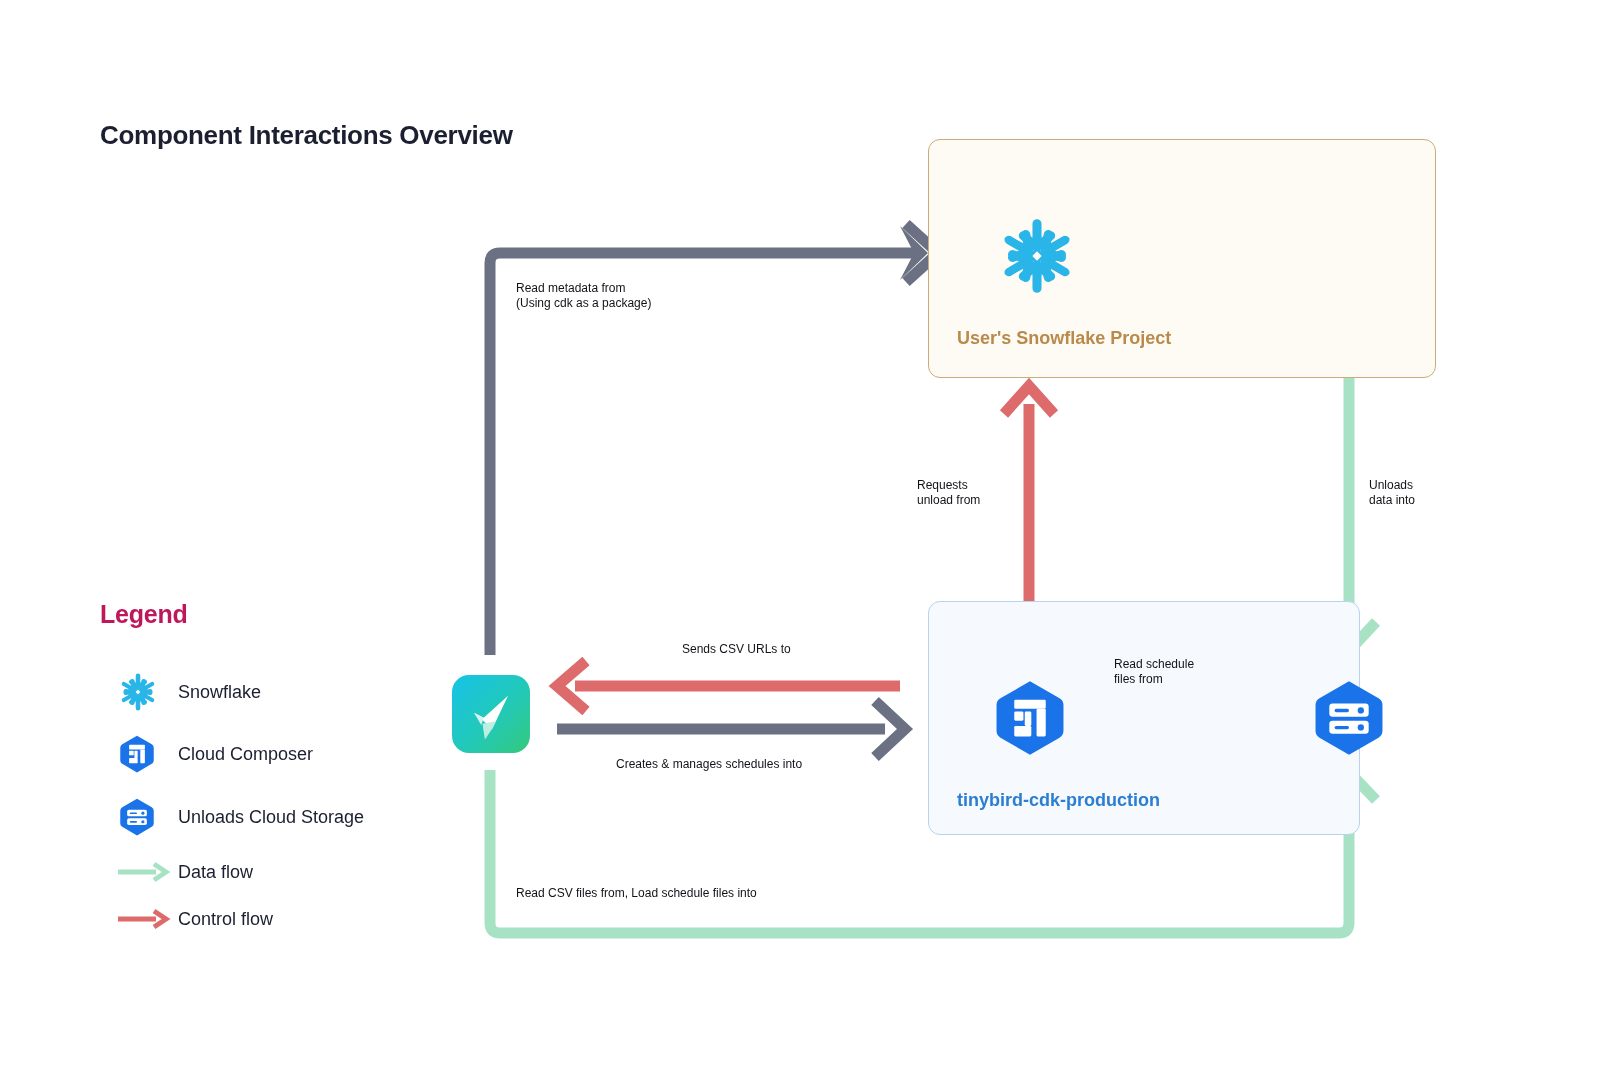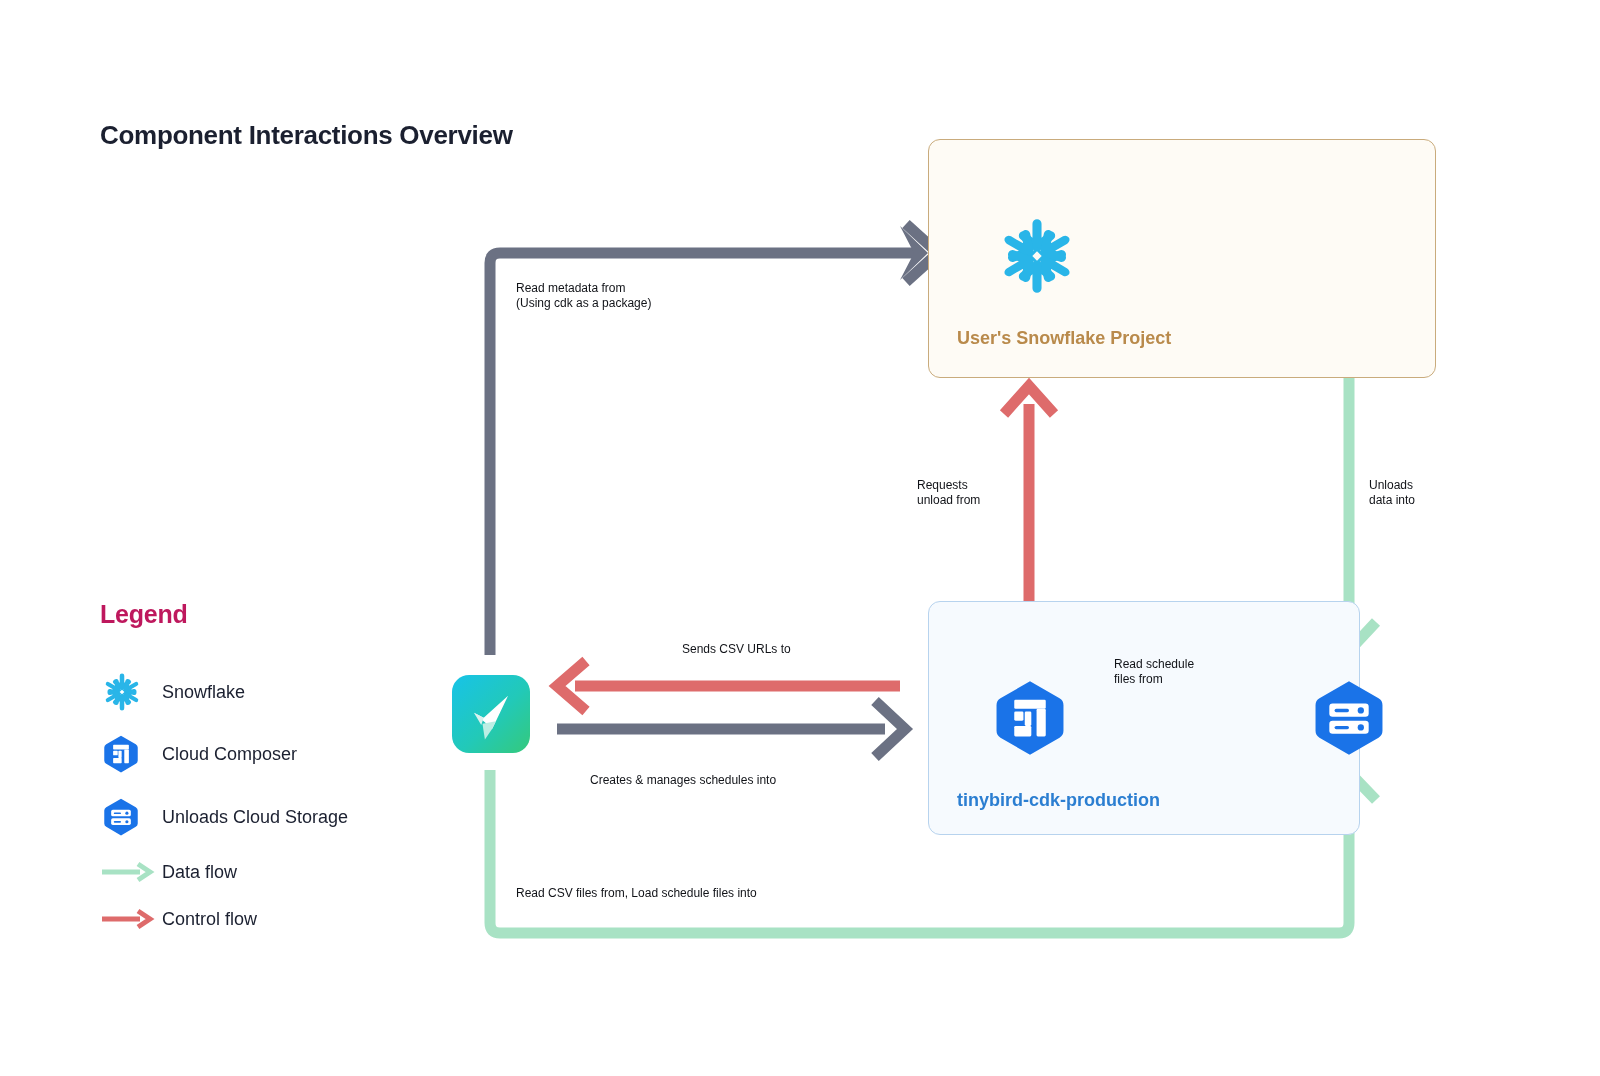--- a/index.html
+++ b/index.html
@@ -39,21 +39,21 @@
     top: 600px;
     font-size: 25px;
     font-weight: bold;
     color: #be185d;
     letter-spacing: -0.2px;
   }
 
   
   .legend-row {
     position: absolute;
-    left: 100px;
+    left: 116px;
     display: flex;
     align-items: center;
     height: 44px;
   }
   .legend-swatch {
     width: 56px;
     height: 44px;
     display: flex;
     align-items: center;
     justify-content: flex-start;
@@ -123,21 +123,21 @@
     font-size: 12px;
     color: #111318;
     line-height: 1.24;
     white-space: pre-line;
   }
   #lbl-read-metadata   { left: 516px; top: 281px; }
   #lbl-requests-unload { left: 917px; top: 478px; }
   #lbl-unloads-data    { left: 1369px; top: 478px; }
   #lbl-sends-csv       { left: 651px; top: 642px; margin-left: 31px; }
   #lbl-read-schedule   { left: 1114px; top: 657px; }
-  #lbl-creates-manages { left: 590px; top: 757px; margin-top: 16px; }
+  #lbl-creates-manages { left: 616px; top: 757px; }
   #lbl-read-csv        { left: 516px; top: 886px; }
 </style>
 </head>
 <body>
 
 <svg id="canvas" viewBox="0 0 1600 1076" xmlns="http://www.w3.org/2000/svg">
 
   <g>
     <path d="M 490 655 L 490 263 Q 490 253 500 253 L 922 253" fill="none" stroke="#6b7183" stroke-width="11" stroke-linecap="butt"></path>
     <path d="M 928 253 L 900 226 L 914 253 L 900 280 Z" fill="#6b7183"></path>

